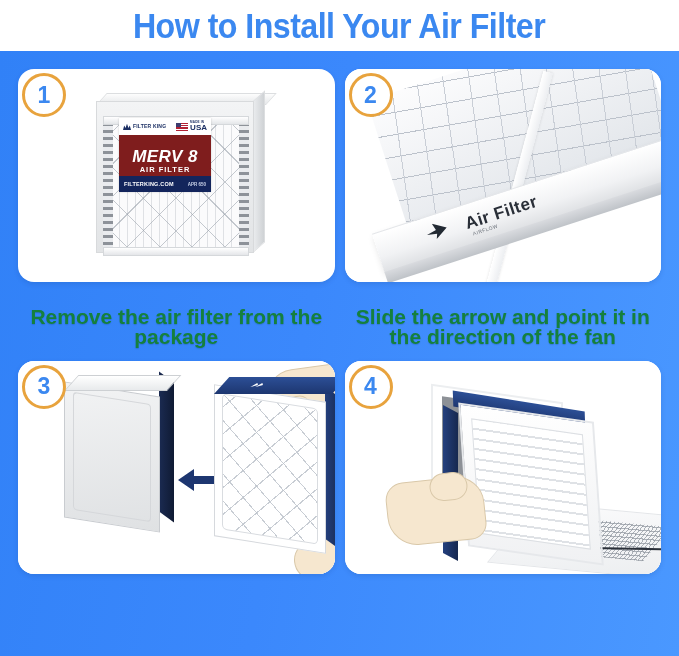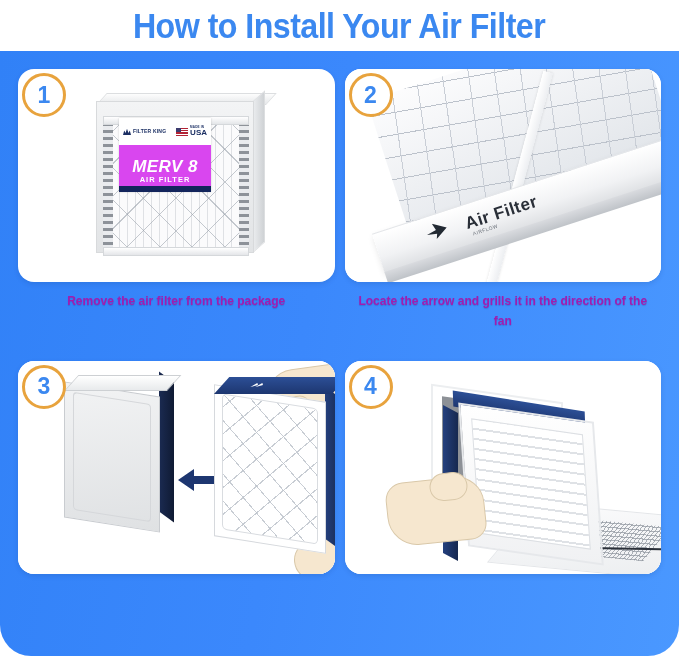--- a/index.html
+++ b/index.html
@@ -7,21 +7,20 @@
     padding: 0;
     background: #ffffff;
   }
   #page {
     position: relative;
     width: 679px;
     height: 656px;
     overflow: hidden;
     background: #ffffff;
     font-family: "Liberation Sans", sans-serif;
-    border-radius: 31px;
   }
 
   
   .header {
     position: absolute;
     left: 0; top: 0;
     width: 679px;
     height: 51px;
     background: #ffffff;
     display: flex;
@@ -98,26 +97,26 @@
     z-index: 20;
   }
   .badge span {
     font-family: "Liberation Sans", sans-serif;
     font-size: 23px;
     font-weight: bold;
     color: #3b88f0;
     line-height: 1;
   }
   .caption {
-    margin-top: 9px;
+    margin-top: 25px;
     text-align: center;
-    color: #a21caf;
+    color: #15803d;
     font-family: "Liberation Sans", sans-serif;
     font-weight: bold;
-    font-size: 12px;
+    font-size: 21px;
     line-height: 20px;
     padding: 0 6px;
     text-shadow: 0 1px 1px rgba(20,60,130,0.25);
   }
 
   
   .filter-photo {
     position: absolute;
     left: 78px;
     top: 24px;
@@ -186,21 +185,21 @@
 
   .fp-label {
     position: absolute;
     left: 22px; top: 16px;
     width: 92px; height: 74px;
     background: #ffffff;
     box-shadow: 0 0 2px rgba(0,0,0,0.18);
     overflow: hidden;
   }
   .lbl-top {
-    height: 27px;
+    height: 17px;
     display: flex;
     align-items: center;
     justify-content: space-between;
     padding: 0 4px;
     box-sizing: border-box;
   }
   .lbl-brand {
     display: flex;
     align-items: center;
     gap: 2px;
@@ -247,21 +246,21 @@
     display: block;
   }
   .lbl-usa-big {
     font-size: 8px;
     font-weight: bold;
     color: #1b2f63;
     line-height: 8px;
     display: block;
   }
   .lbl-navy {
-    background: #d946ef;
+    background: #7f1d1d;
     height: 41px;
     display: flex;
     flex-direction: column;
     align-items: center;
     justify-content: center;
     padding-top: 12px;
     box-sizing: border-box;
   }
   .lbl-merv {
     color: #ffffff;
@@ -657,21 +656,21 @@
               <path d="M21 8 L8 0 L10 7 L0 9 L10 11 L8 16 Z" fill="currentColor"></path>
             </svg>
             <div class="f2-text">Air Filter</div>
             <div class="f2-sub">AIRFLOW</div>
           </div>
         </div>
         <div class="badge">
           <span>2</span>
         </div>
       </div>
-      <div class="caption">Locate the arrow and grills it in the direction of the fan</div>
+      <div class="caption">Slide the arrow and point it in the direction of the fan</div>
     </div>
 
     <div class="step">
       <div class="card">
         <div class="card-art art3">
           <div class="slot-unit">
             <div class="slot-dark"></div>
             <div class="slot-face">
               <div class="slot-inner"></div>
             </div>

